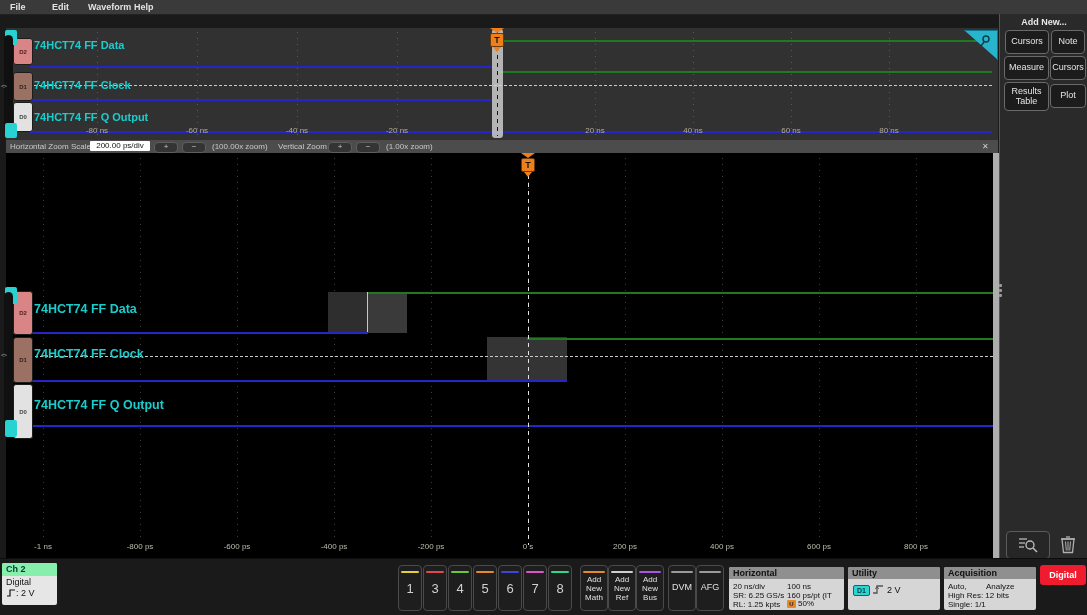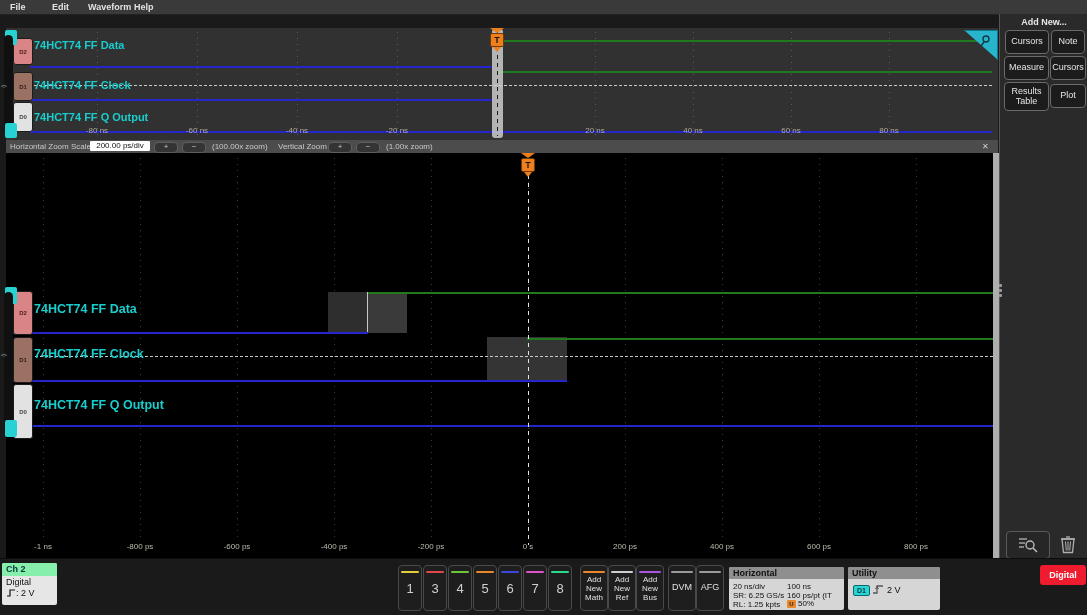--- a/index.html
+++ b/index.html
@@ -343,17 +343,24 @@
       <div class="mp-row" style="left:5px;top:17px;font-size:9px">
         <span class="d1badge">D1</span>
         <svg width="12" height="11" viewBox="0 0 12 11" style="vertical-align:-2px">
           <path d="M1 9 H5 V2 H11" fill="none" stroke="#555" stroke-width="1.3"></path>
           <path d="M3.4 5 L5 2.6 L6.6 5" fill="none" stroke="#555" stroke-width="1"></path>
         </svg>
         <span>2 V</span>
       </div>
     </div>
 
+    <div class="minipanel" style="left:944px;width:92px">
+      <div class="miniheader">Acquisition</div>
+      <div class="mp-row" style="left:4px;top:15px">Auto,</div>
+      <div class="mp-row" style="left:42px;top:15px">Analyze</div>
+      <div class="mp-row" style="left:4px;top:24px">High Res: 12 bits</div>
+      <div class="mp-row" style="left:4px;top:33px">Single: 1/1</div>
+    </div>
 
     <div class="preview">Digital</div>
   </div>
 
 </div>
 
 </body></html>

